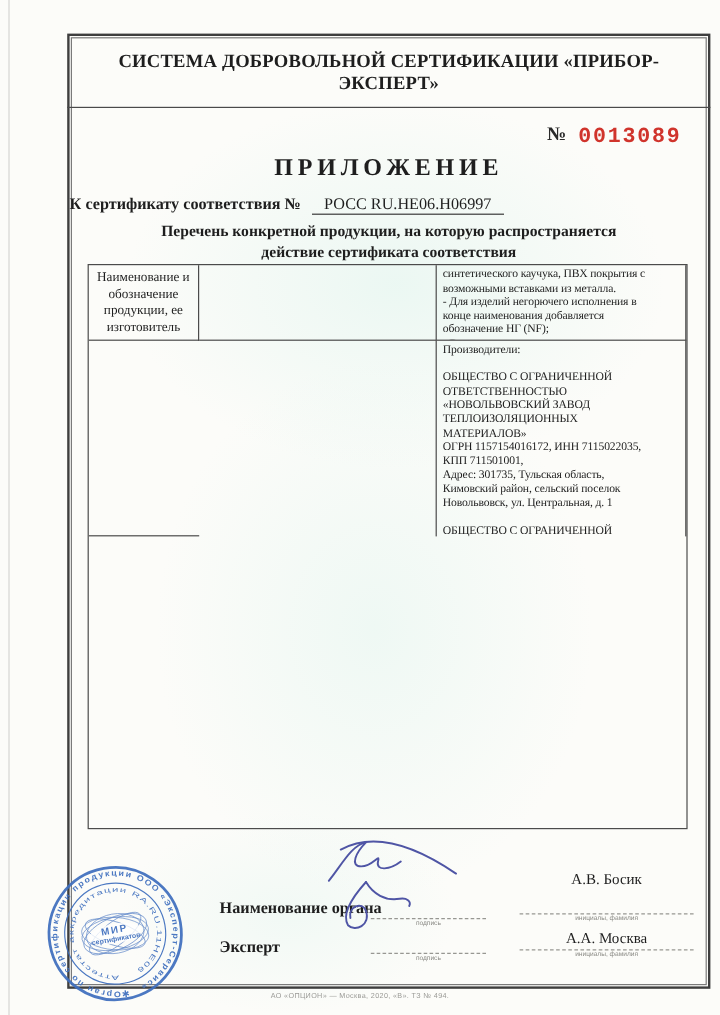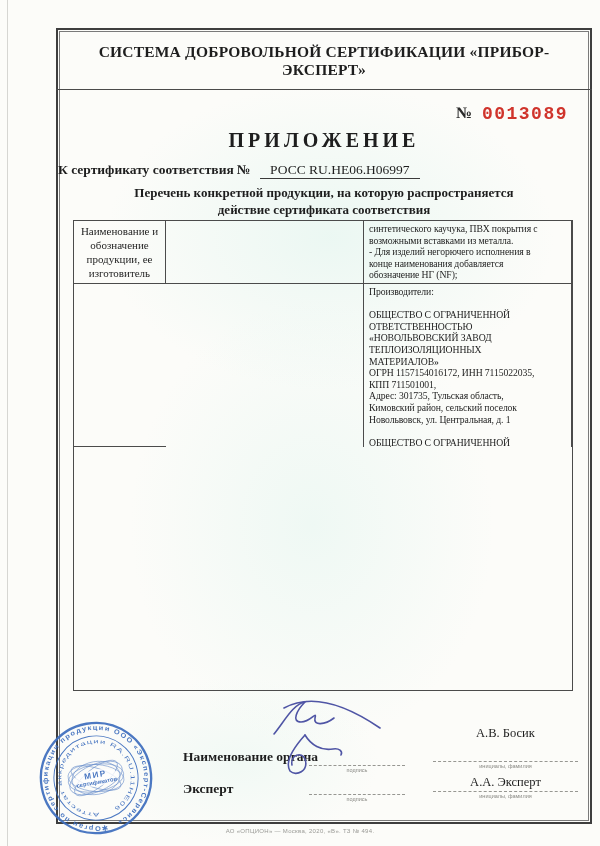--- a/index.html
+++ b/index.html
@@ -130,21 +130,21 @@
 
     <div class="sig-line sline1"></div>
     <div class="sig-cap scap1">подпись</div>
     <div class="sig-line sline2"></div>
     <div class="sig-cap scap2">подпись</div>
 
     <div class="name-block nb1">А.В. Босик</div>
     <div class="name-line nline1"></div>
     <div class="name-cap ncap1">инициалы, фамилия</div>
 
-    <div class="name-block nb2">А.А. Эксперт</div>
+    <div class="name-block nb2">А.А. Москва</div>
     <div class="name-line nline2"></div>
     <div class="name-cap ncap2">инициалы, фамилия</div>
   </div>
 
   <svg class="scribble scr1" viewBox="0 0 118 50">
     <g fill="none" stroke="#4f55a5" stroke-width="1.6" stroke-linecap="round">
       <path d="M8 40 C 18 28, 27 10, 39 8 C 31 16, 25 28, 35 28 C 45 28, 51 16, 49 24 C 47 32, 59 31, 68 24"></path>
       <path d="M18 14 C 40 2, 70 4, 114 34"></path>
     </g>
   </svg>

